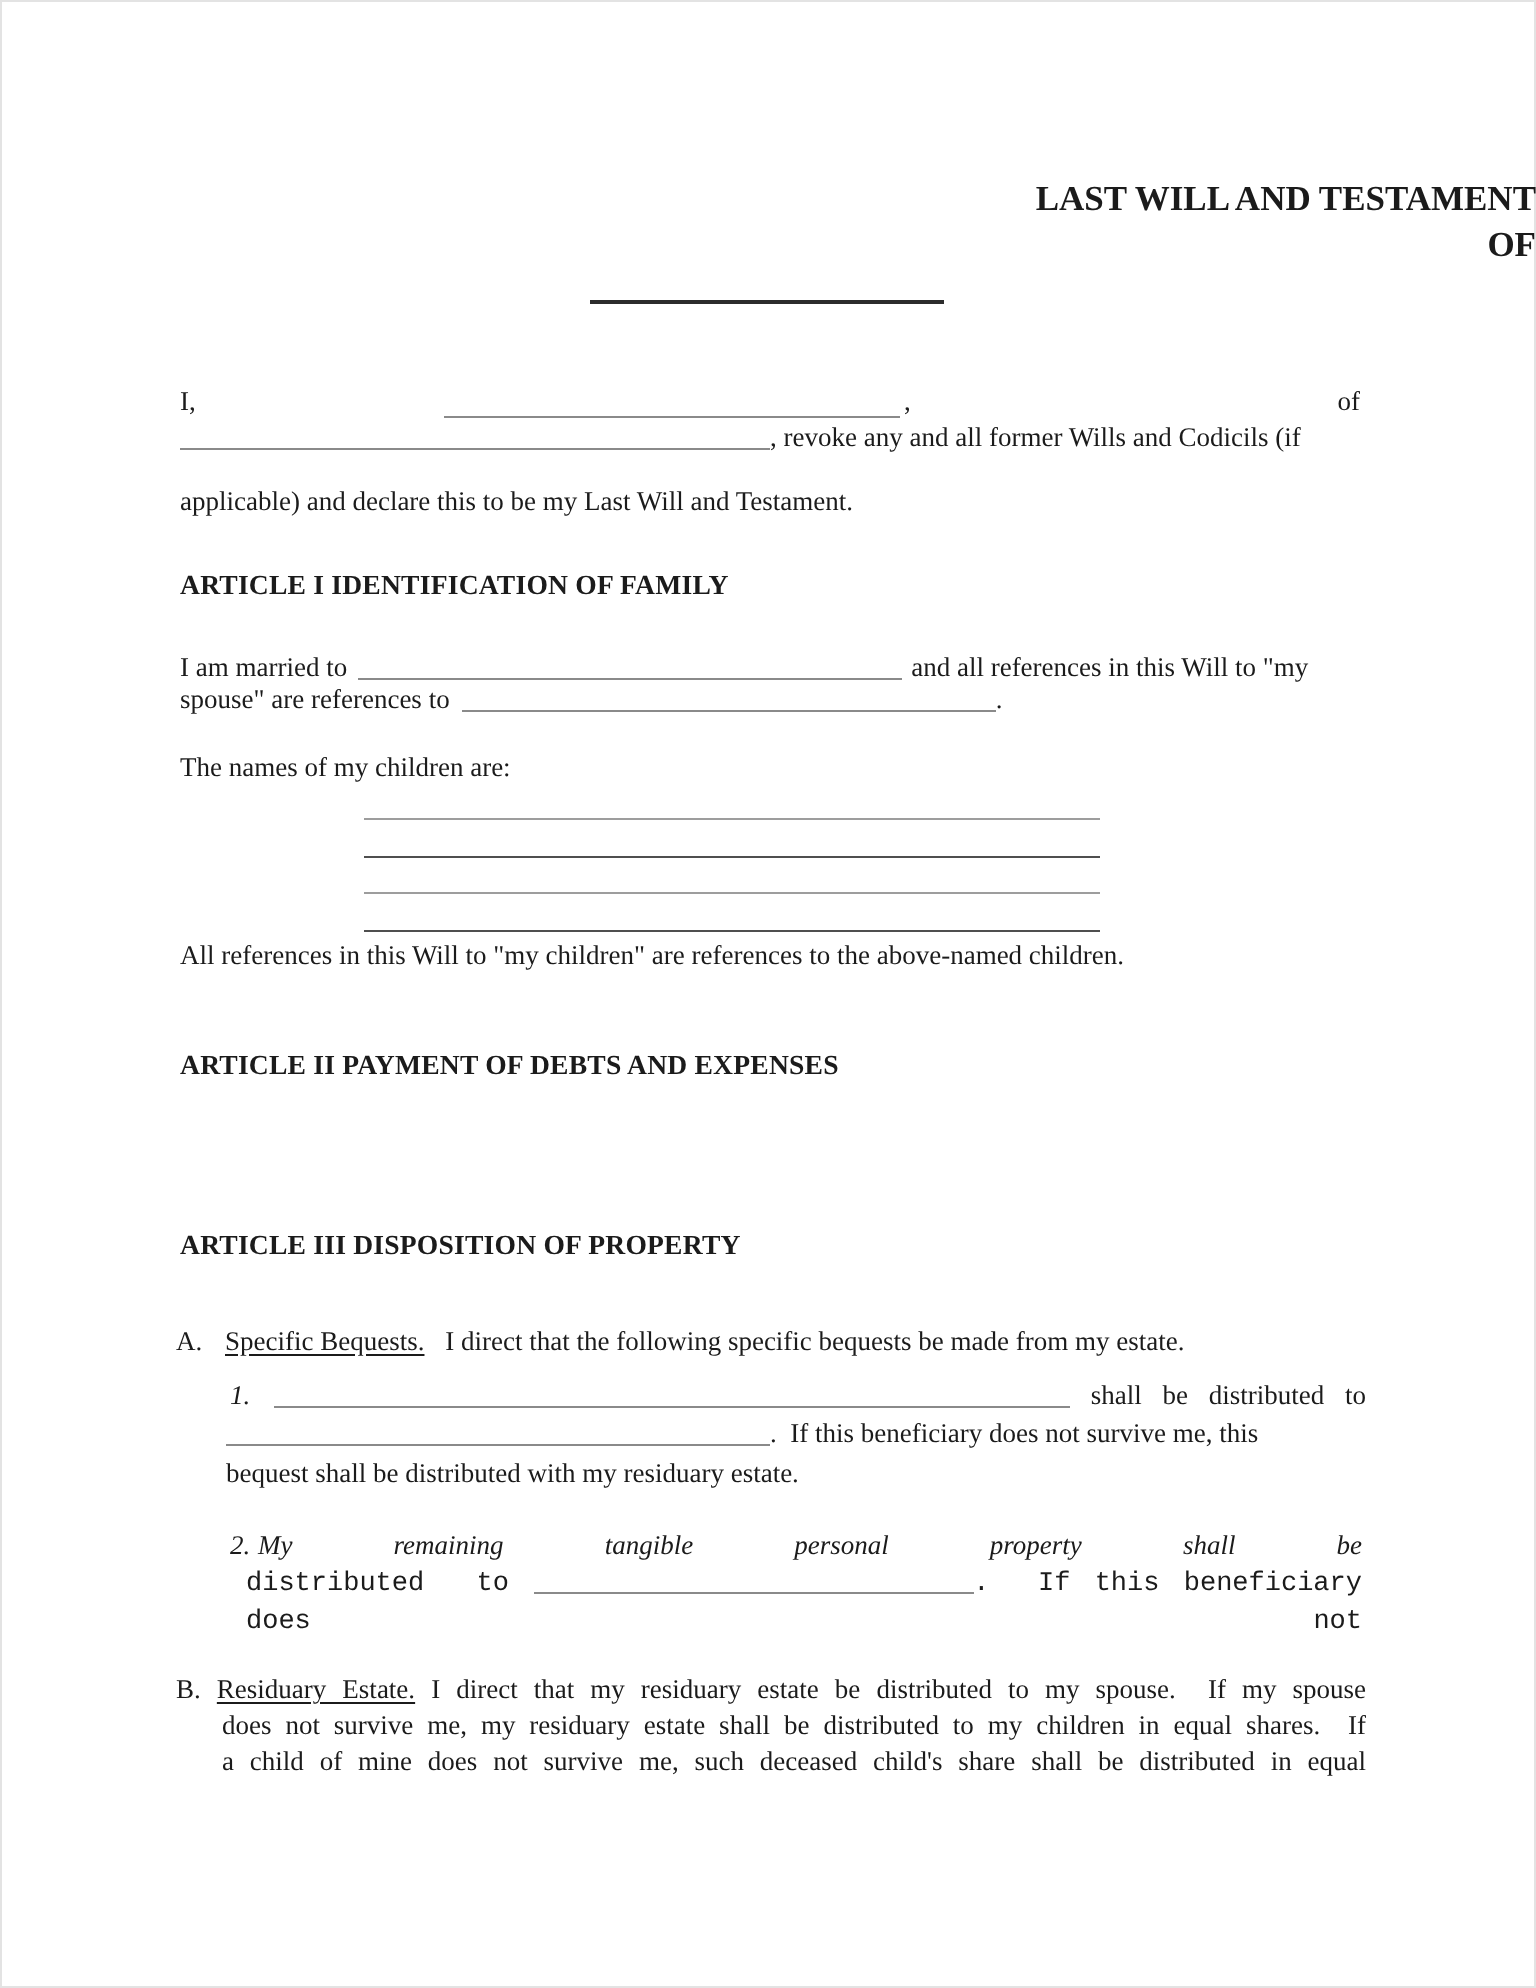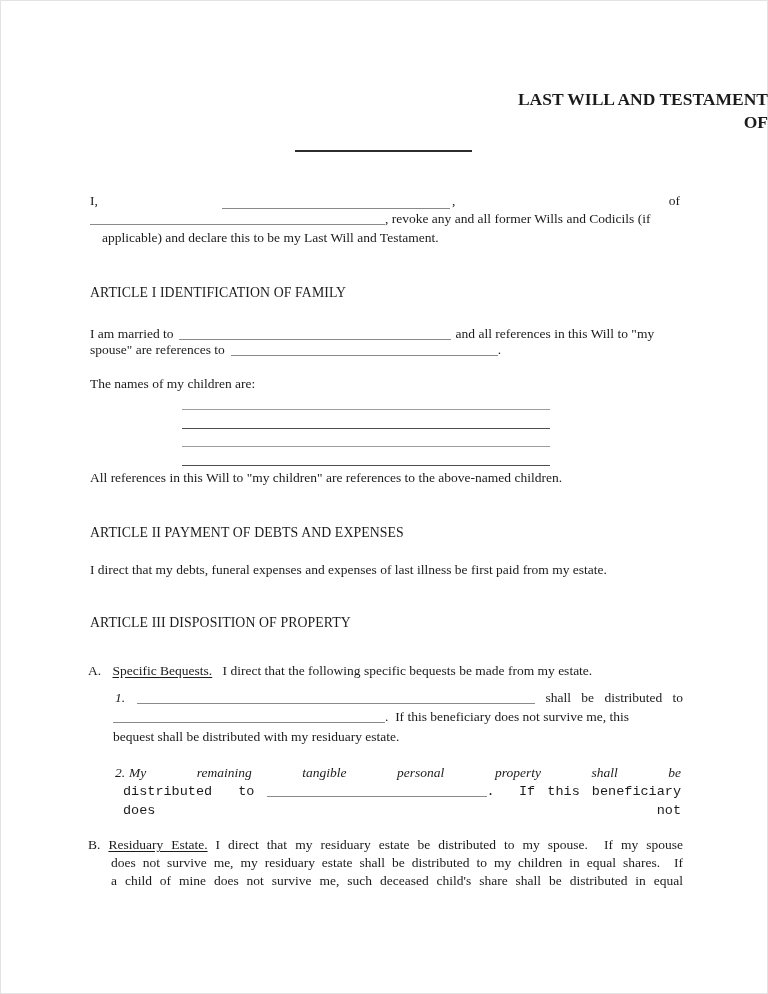--- a/index.html
+++ b/index.html
@@ -4,21 +4,21 @@
 <style>
   html,body{margin:0;padding:0;background:#ffffff;}
   .page{
     position:relative;width:768px;height:994px;background:#ffffff;
     font-family:"Liberation Serif","DejaVu Serif",serif;
     font-size:13.5px;color:#1b1b1b;overflow:hidden;
     box-shadow:inset 0 0 0 1px #e3e3e3;
   }
   .ln{position:absolute;line-height:18.5px;white-space:nowrap;}
   .just{white-space:normal;text-align:justify;text-align-last:justify;}
-  .hd{font-weight:normal;font-size:13.8px;letter-spacing:.1px;}
+  .hd{font-weight:bold;font-size:13.8px;letter-spacing:.1px;}
   .title-ln{position:absolute;left:0;width:100%;text-align:right;
     font-weight:bold;font-size:17.5px;line-height:22px;}
   .blank{display:inline-block;height:14px;border-bottom:1px solid #8a8a8a;margin-bottom:-2px;}
   .rule{position:absolute;height:0;border-bottom:1px solid #8a8a8a;}
   .u{text-decoration:underline;text-underline-offset:2px;}
   .num{font-style:italic;}
 </style>
 </head>
 <body>
 
@@ -28,21 +28,21 @@
   <div class="title-ln" style="top:111px;">OF</div>
   <div class="rule" style="top:150px;left:295px;width:177px;border-bottom:2px solid #2c2c2c;"></div>
 
   <div class="ln" style="top:192px;left:90px;width:590px;height:18px;">
     <span style="position:absolute;left:0;">I,</span>
     <span class="blank" style="position:absolute;left:132px;width:228px;height:16px;margin:0;"></span>
     <span style="position:absolute;left:362px;">,</span>
     <span style="position:absolute;right:0;">of</span>
   </div>
   <div class="ln" style="top:210px;left:90px;"><span class="blank" style="width:295px;"></span><span>, revoke any and all former Wills and Codicils (if</span></div>
-  <div class="ln" style="top:229px;left:90px;margin-left:12px;">
+  <div class="ln" style="top:242px;left:90px;">
     <span>applicable) and declare this to be my Last Will and Testament.</span>
   </div>
 
   <div class="ln hd" style="top:284px;left:90px;">ARTICLE I IDENTIFICATION OF FAMILY</div>
 
   <div class="ln" style="top:325px;left:90px;">
     <span>I am married to</span><span class="blank" style="width:272px;margin-left:5px;"></span><span style="margin-left:5px;">and all references in this Will to "my</span>
   </div>
   <div class="ln" style="top:341px;left:90px;">
     <span>spouse" are references to</span><span class="blank" style="width:267px;margin-left:6px;"></span><span>.</span>
@@ -51,21 +51,20 @@
   <div class="ln" style="top:375px;left:90px;">The names of my children are:</div>
 
   <div class="rule" style="top:409px;left:182px;width:368px;border-color:#9d9d9d;"></div>
   <div class="rule" style="top:428px;left:182px;width:368px;border-color:#4f4f4f;"></div>
   <div class="rule" style="top:446px;left:182px;width:368px;border-color:#9d9d9d;"></div>
   <div class="rule" style="top:465px;left:182px;width:368px;border-color:#4f4f4f;"></div>
 
   <div class="ln" style="top:469px;left:90px;">All references in this Will to "my children" are references to the above-named children.</div>
 
   <div class="ln hd" style="top:524px;left:90px;">ARTICLE II PAYMENT OF DEBTS AND EXPENSES</div>
-  <div class="ln" style="top:561px;left:90px;">I direct that my debts, funeral expenses and expenses of last illness be first paid from my estate.</div>
 
   <div class="ln hd" style="top:614px;left:90px;">ARTICLE III DISPOSITION OF PROPERTY</div>
 
   <div class="ln" style="top:652px;left:88px;margin-top:10px;">
     <span>A.</span>
     <span class="u" style="margin-left:8px;">Specific Bequests.</span>
     <span style="margin-left:7px;">I direct that the following specific bequests be made from my estate.</span>
   </div>
 
   <div class="ln just" style="top:689px;left:115px;width:568px;">

